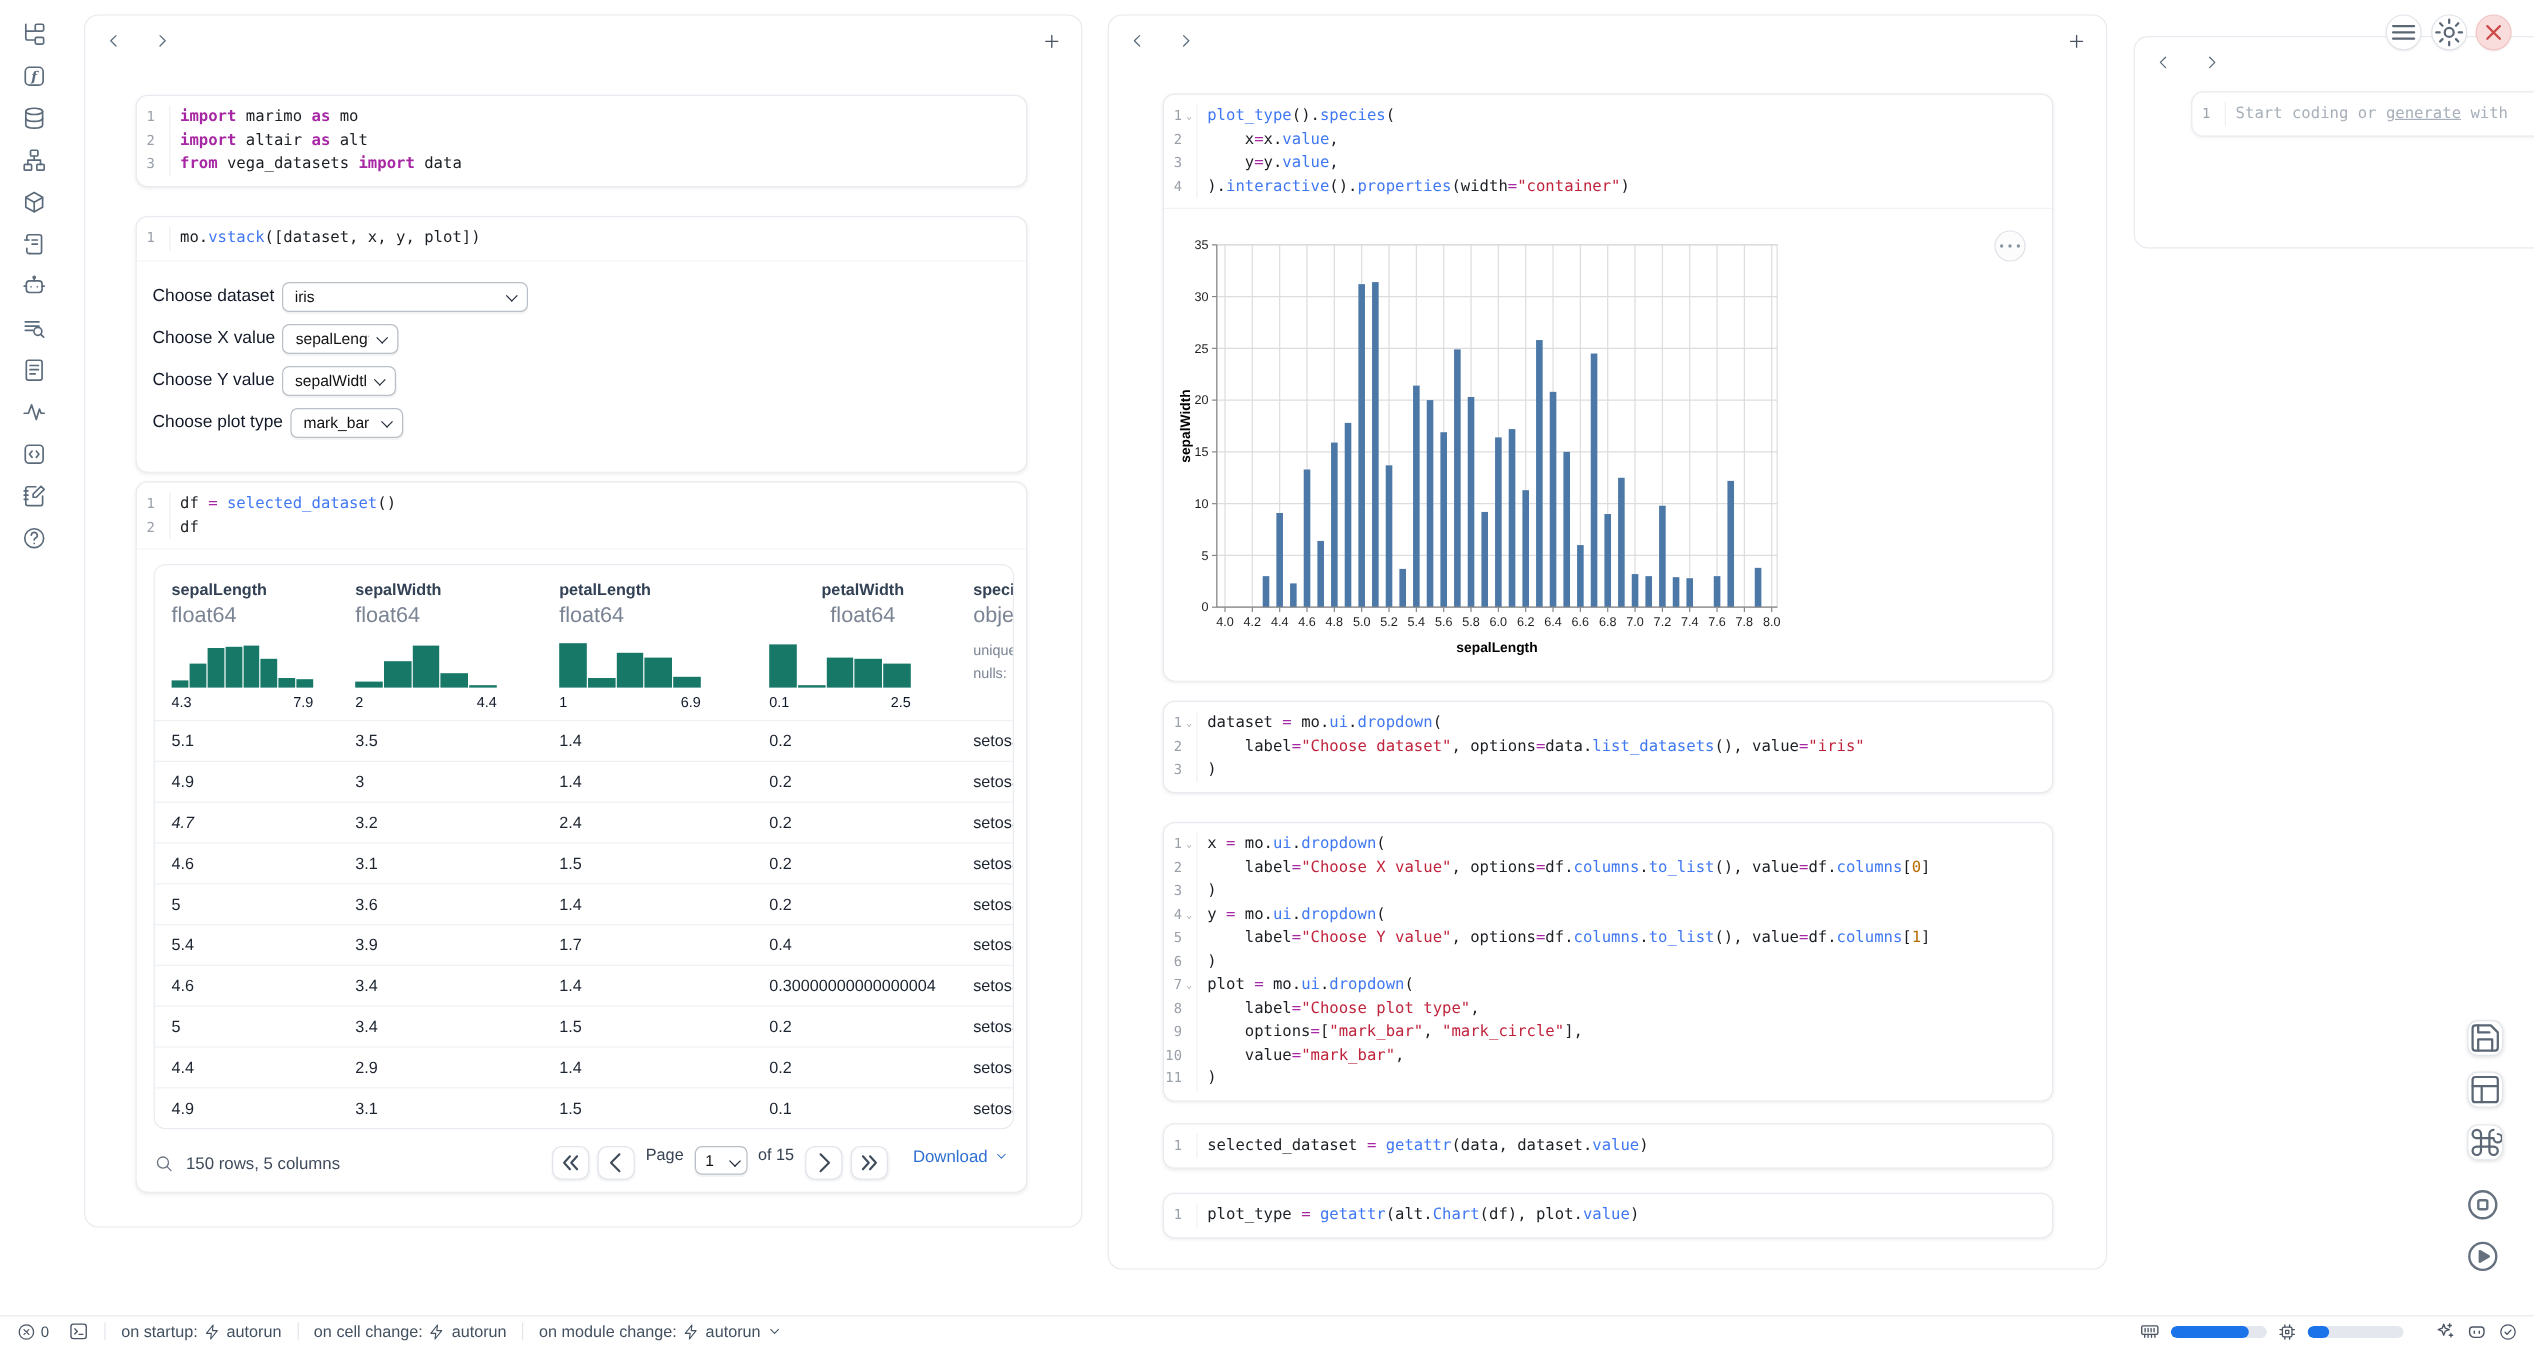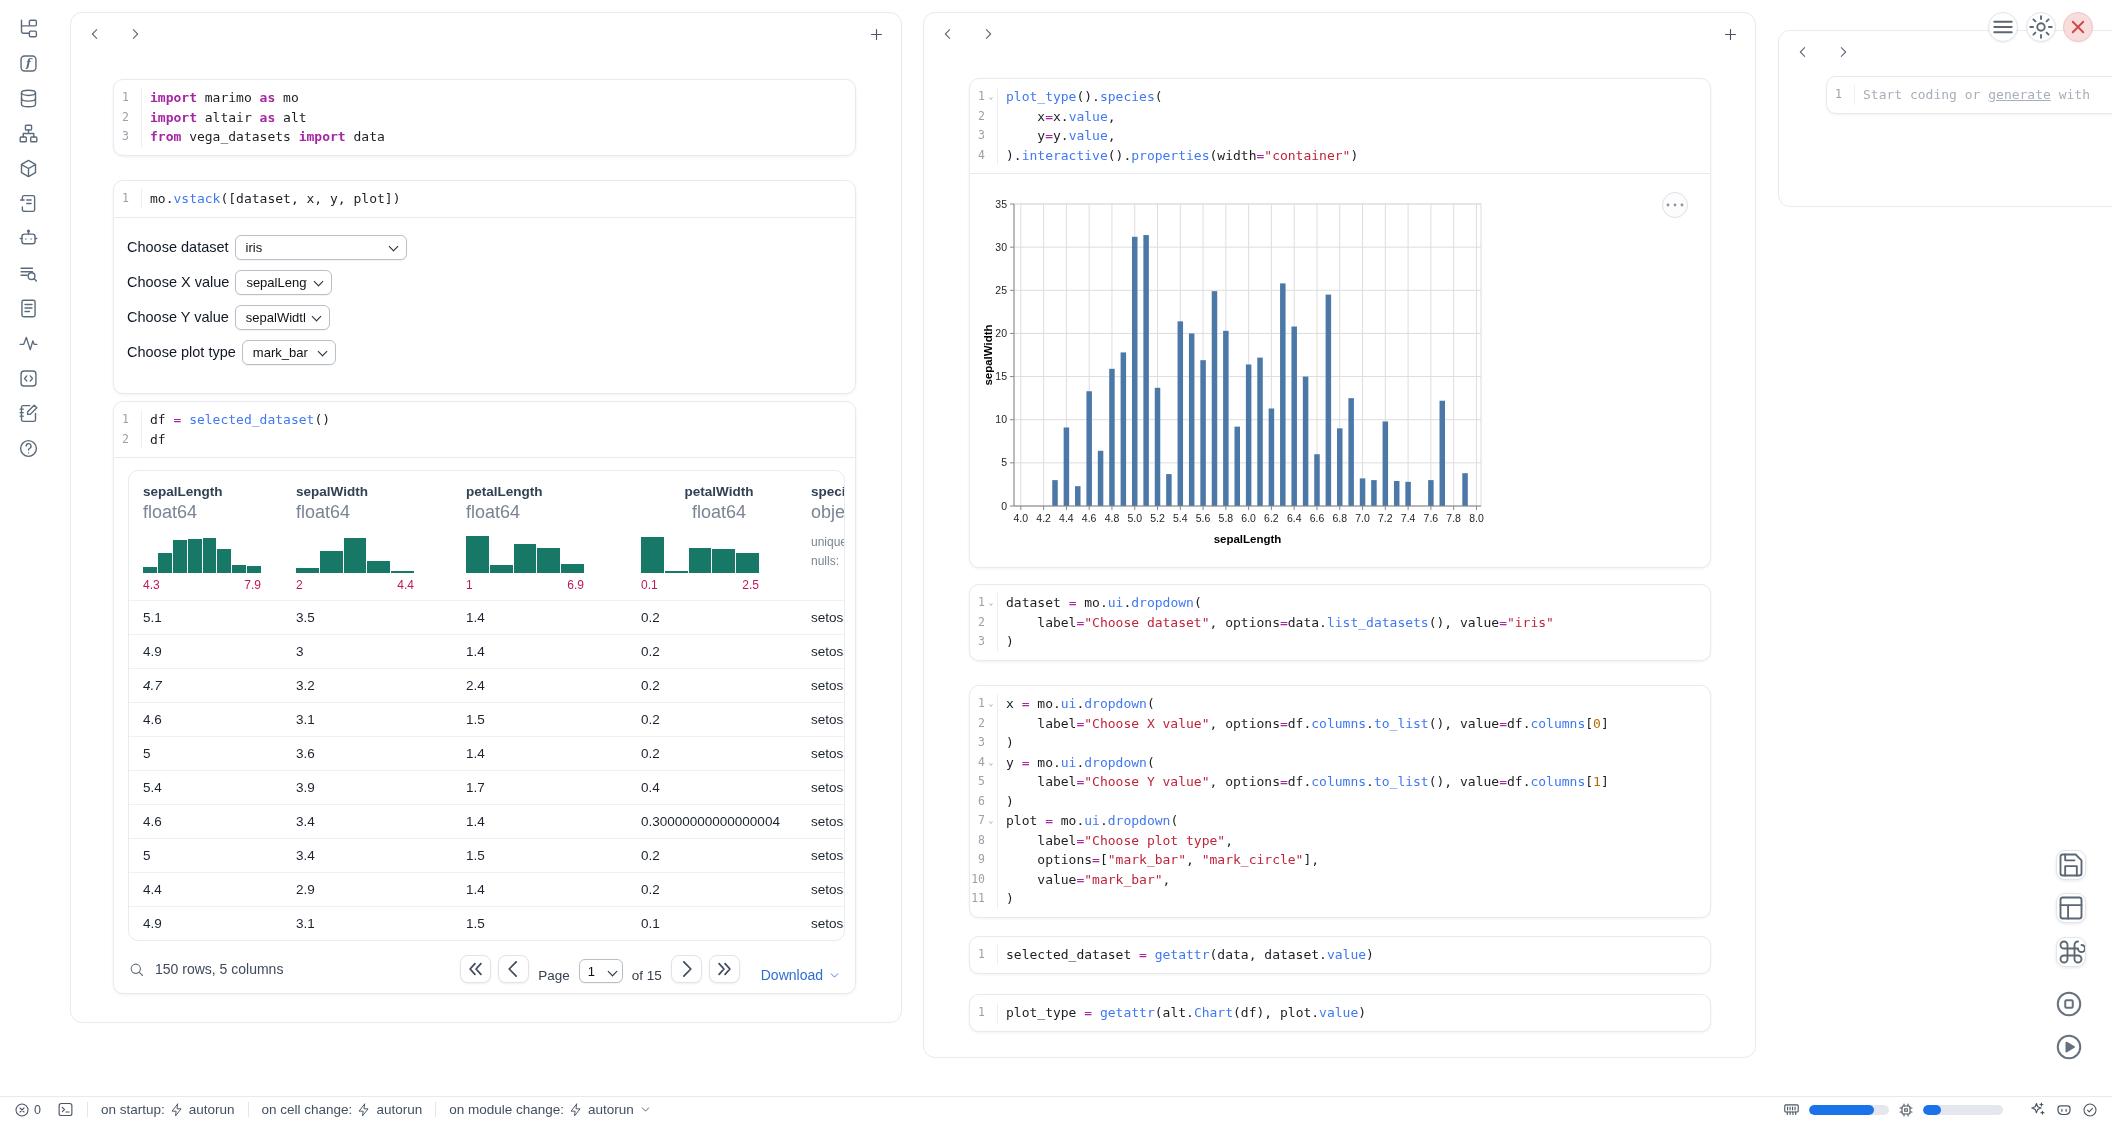--- a/index.html
+++ b/index.html
@@ -46,27 +46,27 @@
             border-bottom:1.7px solid #1f2937;transform:rotate(45deg);pointer-events:none}
   
   .tbl-out{padding:12px 14px 8px}
   .tbl{width:715px;border:1px solid #e8ebef;border-radius:10px;overflow:hidden}
   .tbl-head{display:flex;width:840px;padding:13px 0 8px}
   .th{box-sizing:border-box;padding-left:14px}
   .th .cname{font-size:13.5px;font-weight:bold;color:#334155}
   .th .ctype{font-size:18px;color:#7b8494;margin-top:3px}
   .hist{display:flex;align-items:flex-end;gap:1px;height:40px;width:118px;margin-top:10px}
   .hist i{flex:1;background:#177868;display:block}
-  .minmax{display:flex;justify-content:space-between;width:118px;font-size:12px;color:#be185d;margin-top:5px}
+  .minmax{display:flex;justify-content:space-between;width:118px;font-size:12px;color:#0f172a;margin-top:5px}
   .colstats{font-size:12px;color:#7b8494;line-height:1.6;margin-top:10px;height:40px}
   .tbl-row{display:flex;width:840px;height:33px;align-items:center;border-top:1px solid #eef1f4}
   .td{box-sizing:border-box;padding-left:14px;font-size:13.5px;color:#1c2430;white-space:nowrap;overflow:hidden}
   .tbl-foot{display:flex;align-items:center;margin-top:12px;height:32px;color:#3f4a5a}
   .tbl-foot .summary{font-size:14px;margin-left:10px}
-  .pgr{margin-left:auto;display:flex;align-items:flex-end;gap:7px}
+  .pgr{margin-left:auto;display:flex;align-items:flex-start;gap:7px}
   .pg-btn{width:31px;height:28px;border:1px solid #e1e5ea;border-radius:8px;background:#fff;
           box-shadow:0 1px 2px rgba(15,23,42,.08);display:flex;align-items:center;justify-content:center;
           color:#3f4a5a;cursor:pointer;padding:0}
   .pg-label{font-size:13.5px;color:#374151;margin:0 2px}
   .pg-sel{height:24px;padding:0 20px 0 8px;font-size:13px}
   .pg-sel-chev{right:7px;top:9px}
   .dl{display:flex;align-items:center;gap:5px;color:#2d6fd2;font-size:14px;margin-left:14px;cursor:pointer}
   
   .chart-mount{margin:14px 0 0 10px}
   .chart-more{position:absolute;top:18px;right:22px;width:26px;height:26px;border-radius:50%;
@@ -241,21 +241,21 @@
           <span class="gut">
             <span class="n">1</span>
             <span class="fold"></span>
           </span>
           <span class="cd"><span class="tk-p">mo.</span><span class="tk-f">vstack</span><span class="tk-p">([dataset, x, y, plot])</span></span>
         </div>
       </div>
     <div class="out ctl-out">
         <div class="ctl-row">
           <span class="ctl-label">Choose dataset</span>
-          <span class="sel-wrap"><select style="width: 172px;"><option>iris</option></select><span class="sel-chev"></span></span>
+          <span class="sel-wrap"><select style="width: 205px;"><option>iris</option></select><span class="sel-chev"></span></span>
         </div>
         <div class="ctl-row">
           <span class="ctl-label">Choose X value</span>
           <span class="sel-wrap"><select style="width: 97px;"><option>sepalLength</option></select><span class="sel-chev"></span></span>
         </div>
         <div class="ctl-row">
           <span class="ctl-label">Choose Y value</span>
           <span class="sel-wrap"><select style="width: 95px;"><option>sepalWidth</option></select><span class="sel-chev"></span></span>
         </div>
         <div class="ctl-row">

